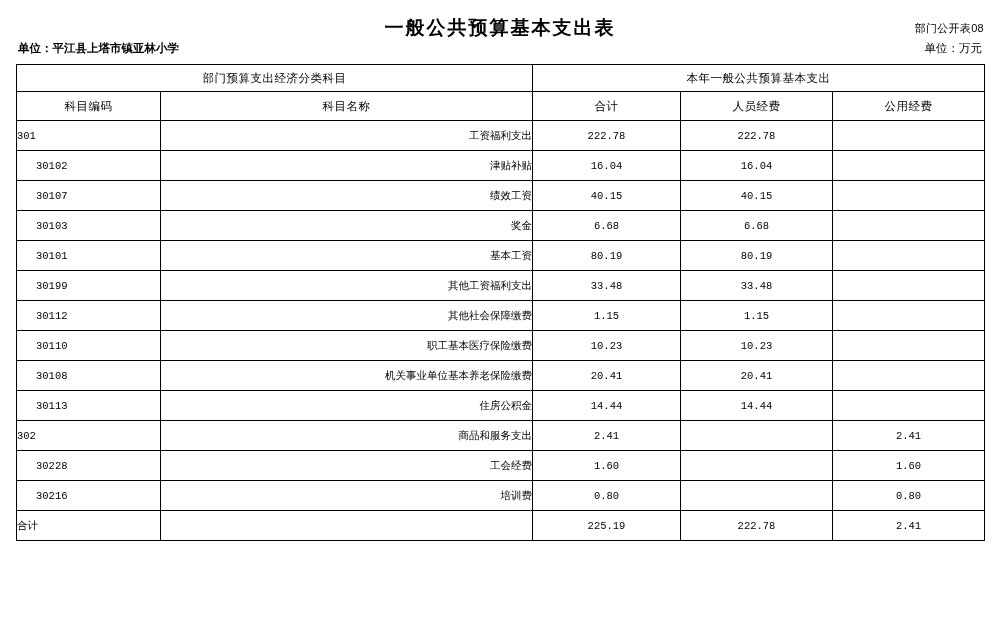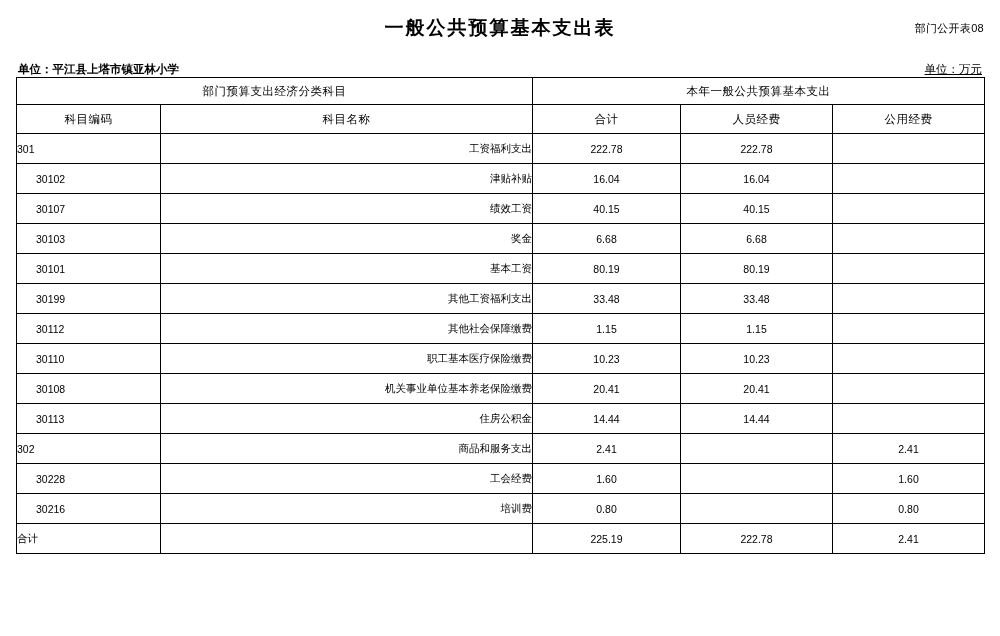--- a/index.html
+++ b/index.html
@@ -35,36 +35,36 @@
     font-size: 19px;
     font-weight: bold;
     letter-spacing: 2px;
     margin-top: 15px;
     font-family: "Liberation Sans", sans-serif;
   }
   .meta-row {
     display: flex;
     justify-content: space-between;
     align-items: flex-end;
-    margin-top: 21px;
+    margin-top: 0;
     font-size: 11.5px;
     font-family: "Liberation Sans", sans-serif;
     font-weight: bold;
     padding: 0 2px;
   }
   .meta-right {
     font-weight: normal;
-    text-decoration: underline;
   }
   table.budget {
+    margin-top: 8px;
     border-collapse: collapse;
     width: 968px;
     table-layout: fixed;
     font-size: 10.5px;
-    font-family: Liberation Sans, sans-serif;
+    font-family: Liberation Mono, monospace;
   }
   table.budget td, table.budget th {
     border: 1px solid #000000;
     padding: 0;
     font-weight: normal;
   }
   .hdr-group {
     text-align: center;
     height: 26px;
     font-size: 11.5px;

